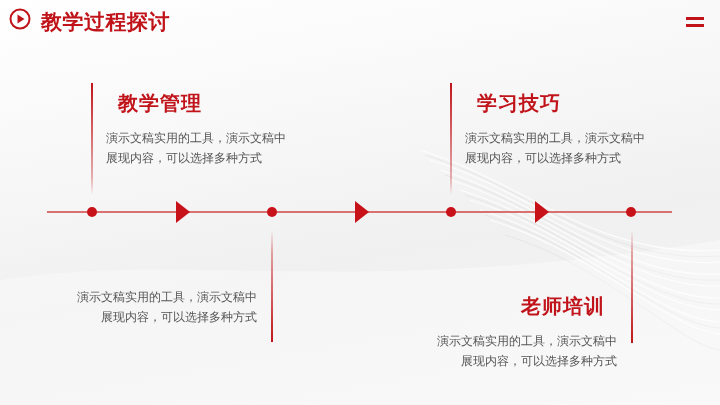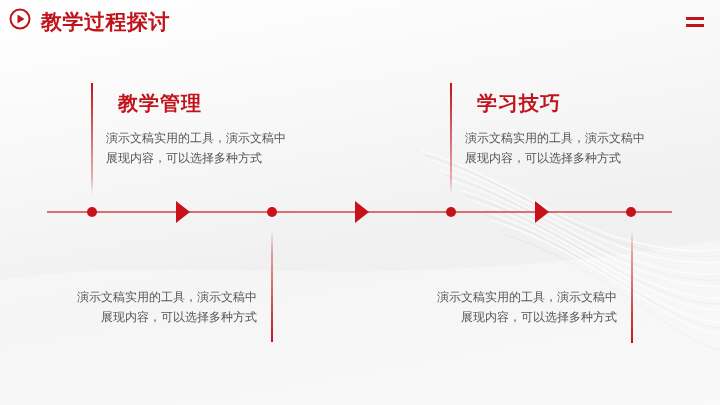--- a/index.html
+++ b/index.html
@@ -97,17 +97,18 @@
 
 <div class="block" style="left:465px; top:78px">
   <h2>学习技巧</h2>
   <p>
     <span>演示文稿实用的工具，演示文稿中</span><br>
     <span>展现内容，可以选择多种方式</span>
   </p>
 </div>
 
 <div class="block right-align" style="right:103px; top:281px">
+  <h2>老师培训</h2>
   <p>
     <span>演示文稿实用的工具，演示文稿中</span><br>
     <span>展现内容，可以选择多种方式</span>
   </p>
 </div>
 
 </body></html>

